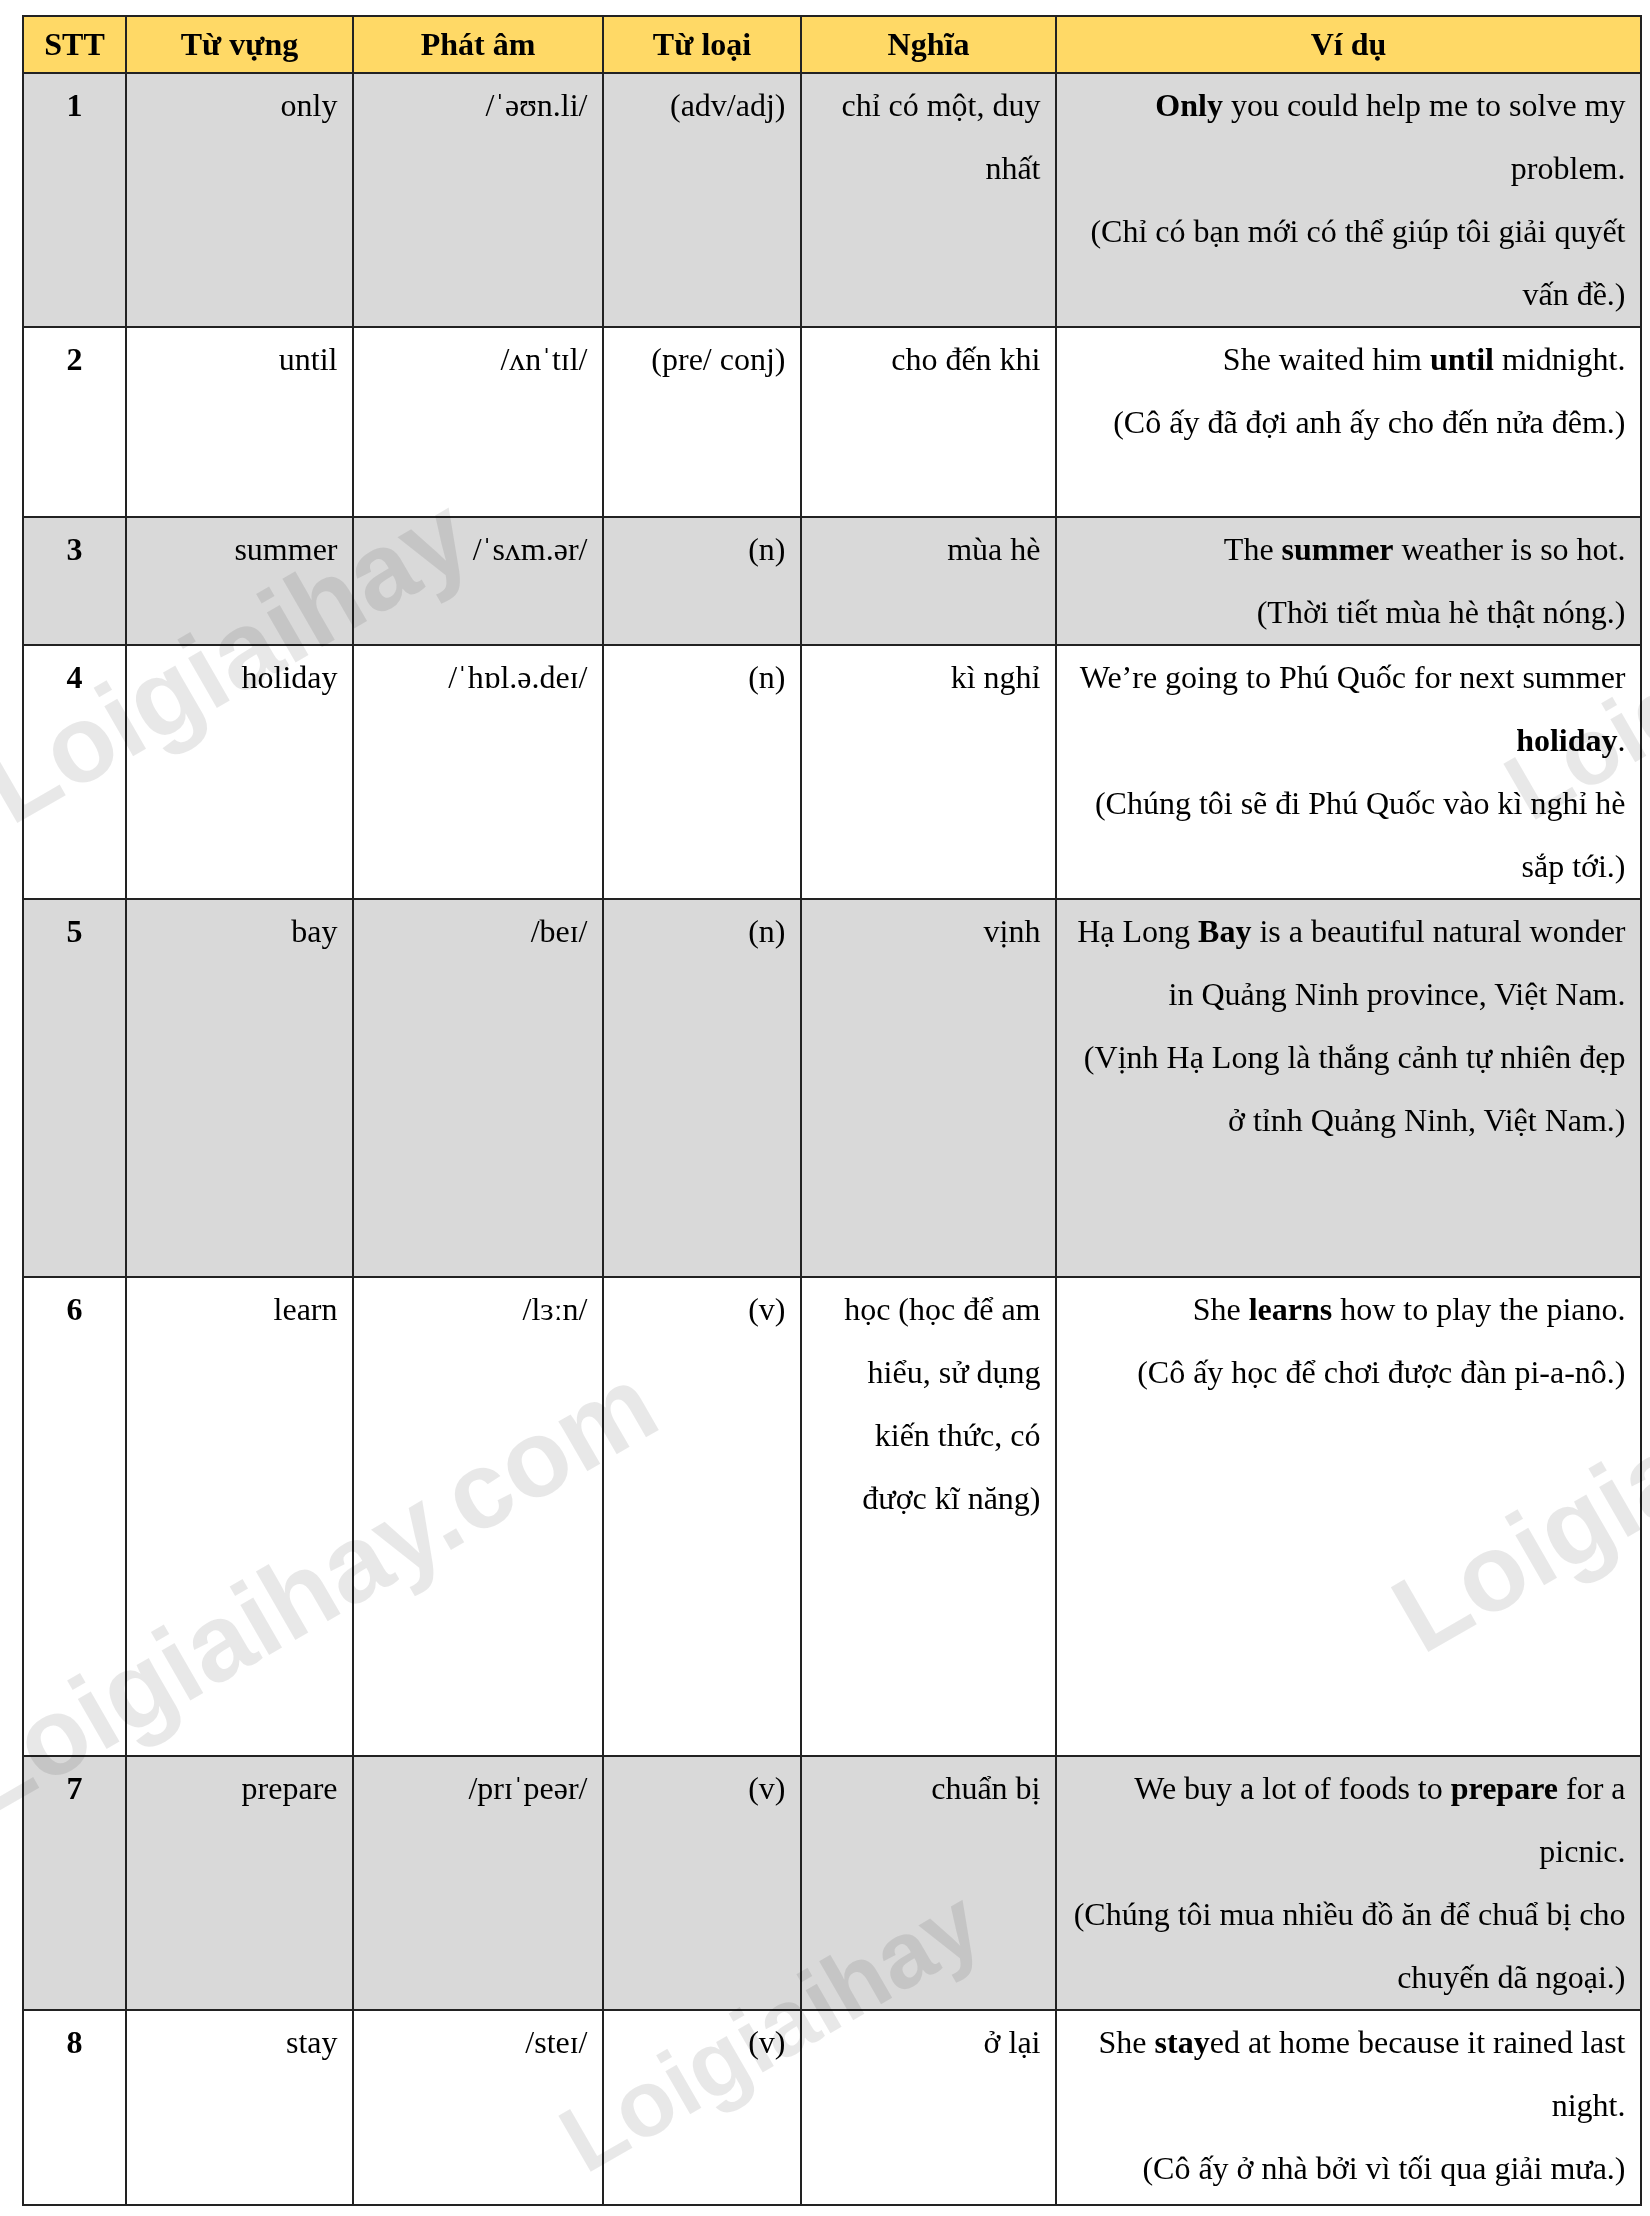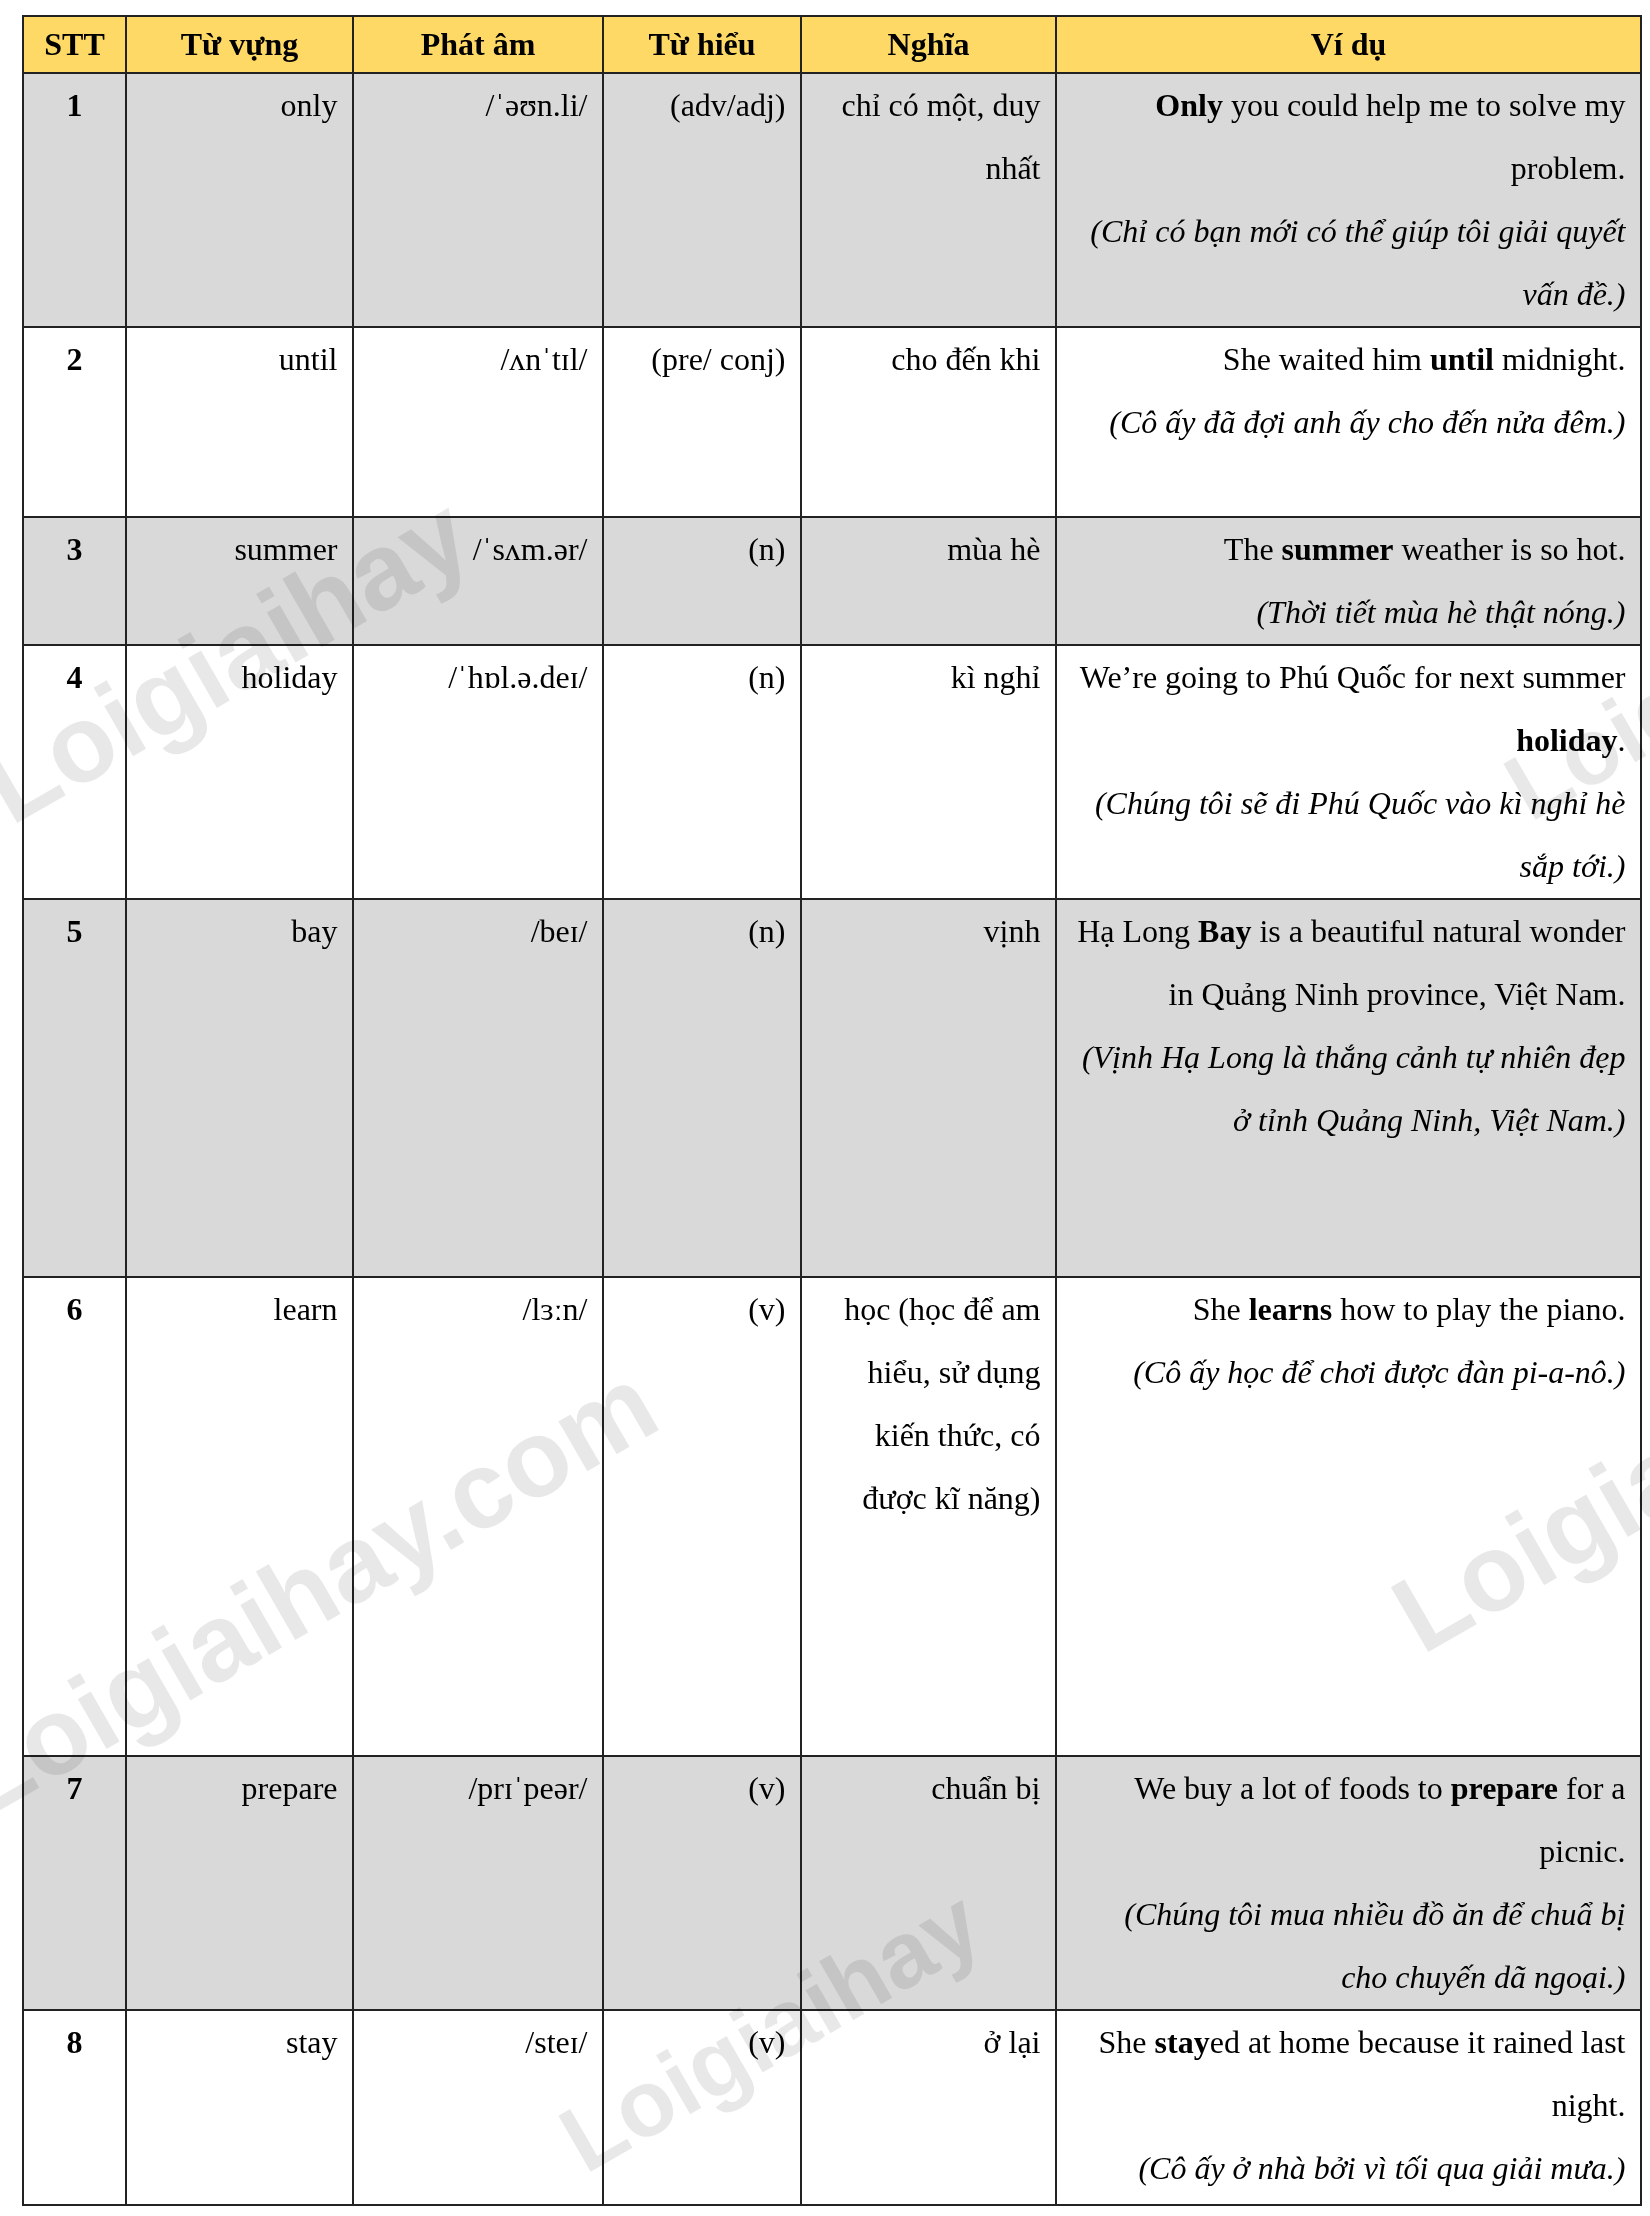--- a/index.html
+++ b/index.html
@@ -51,21 +51,21 @@
       padding: 0 4.4px;
     }
     table.vocab td.stt {
       font-weight: bold;
       text-align: center;
       padding: 0;
     }
     tr.shaded td { background: #D9D9D9; }
     tr.plain td { background: #FFFFFF; }
     .ex-line { display: block; }
-    .ex-line.vi { font-style: italic; }
+    .ex-line.vi { }
     b { font-weight: bold; }
   </style>
 </head>
 <body>
 
 <div class="watermark" style="left:-44px; top:596px; font-size:109px; transform:rotate(-30deg);">Loigiaihay</div>
 <div class="watermark" style="left:-87px; top:1527px; font-size:109px; transform:rotate(-30deg);">Loigiaihay.com</div>
 <div class="watermark" style="left:1367px; top:1425px; font-size:109px; transform:rotate(-30deg);">Loigiaihay</div>
 <div class="watermark" style="left:1483px; top:625px; font-size:94px; transform:rotate(-30deg);">Loigiaihay</div>
 <div class="watermark" style="left:538px; top:1977px; font-size:94px; transform:rotate(-30deg);">Loigiaihay</div>
@@ -77,21 +77,21 @@
     <col style="width:250px">
     <col style="width:198px">
     <col style="width:255px">
     <col style="width:585px">
   </colgroup>
   <thead>
     <tr>
       <th>STT</th>
       <th>Từ vựng</th>
       <th>Phát âm</th>
-      <th>Từ hiểu</th>
+      <th>Từ loại</th>
       <th>Nghĩa</th>
       <th>Ví dụ</th>
     </tr>
   </thead>
   <tbody>
 
     <tr class="shaded" style="height:252px">
       <td class="stt">1</td>
       <td>only</td>
       <td>/ˈəʊn.li/</td>

